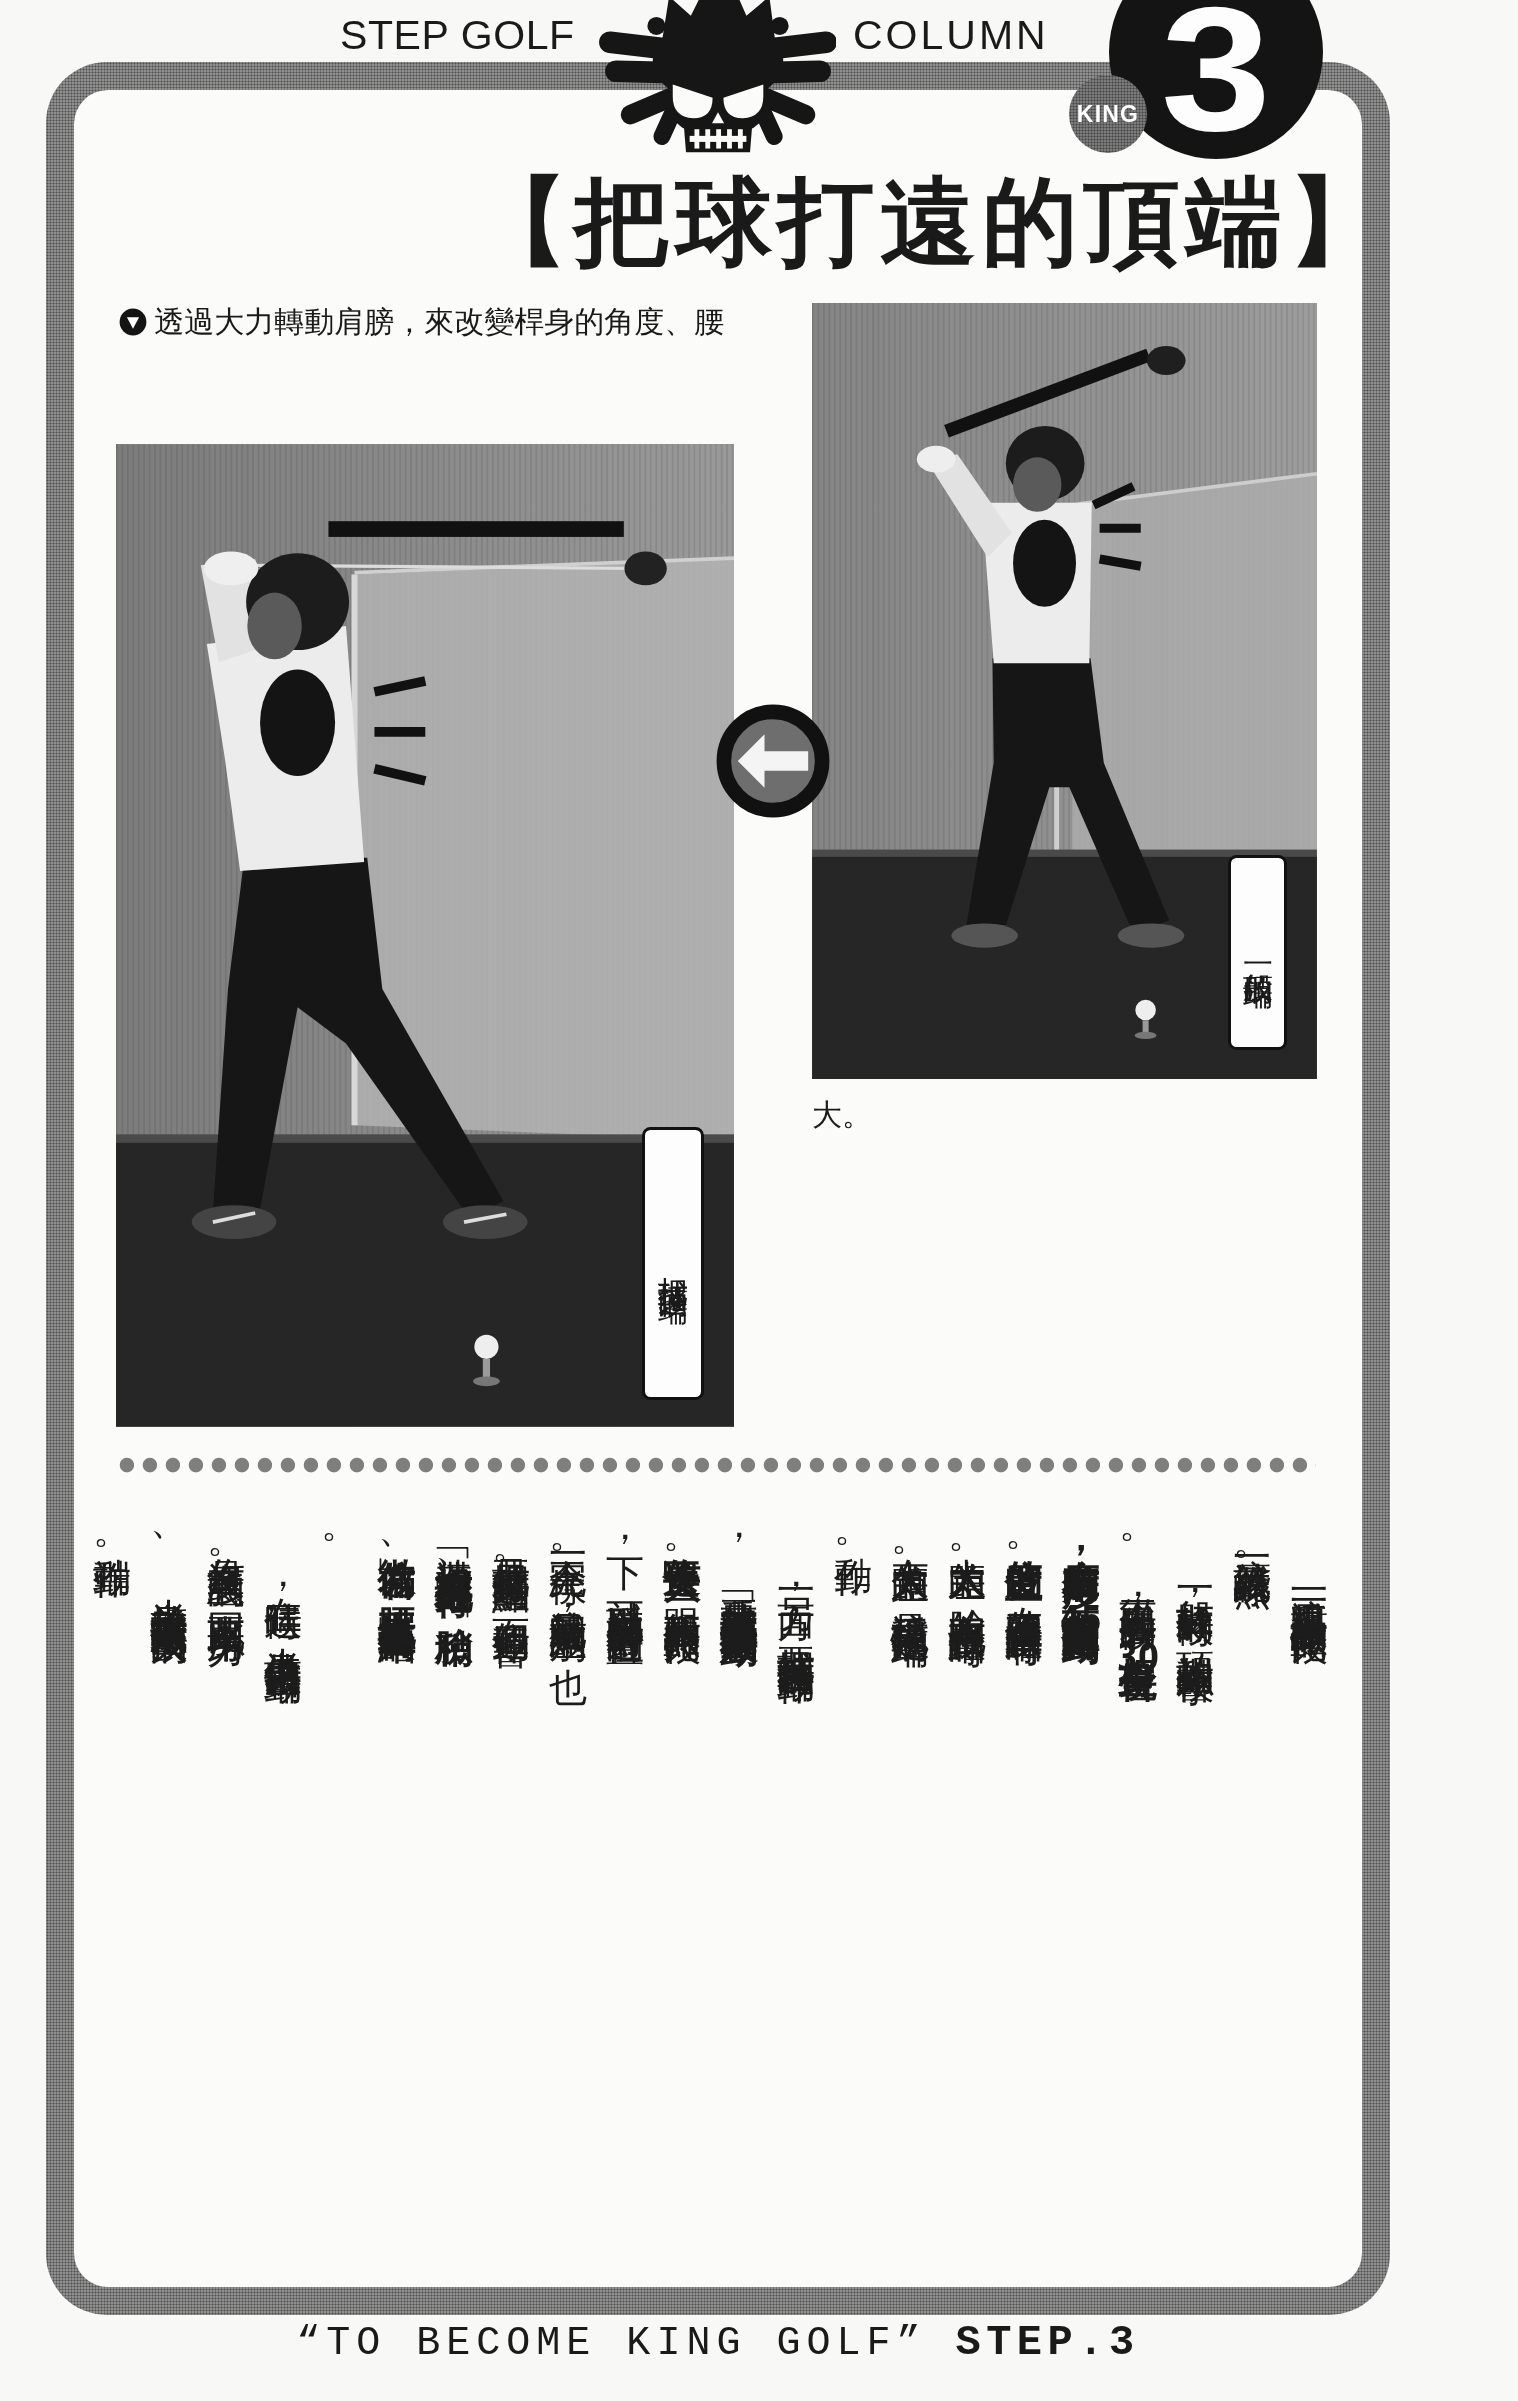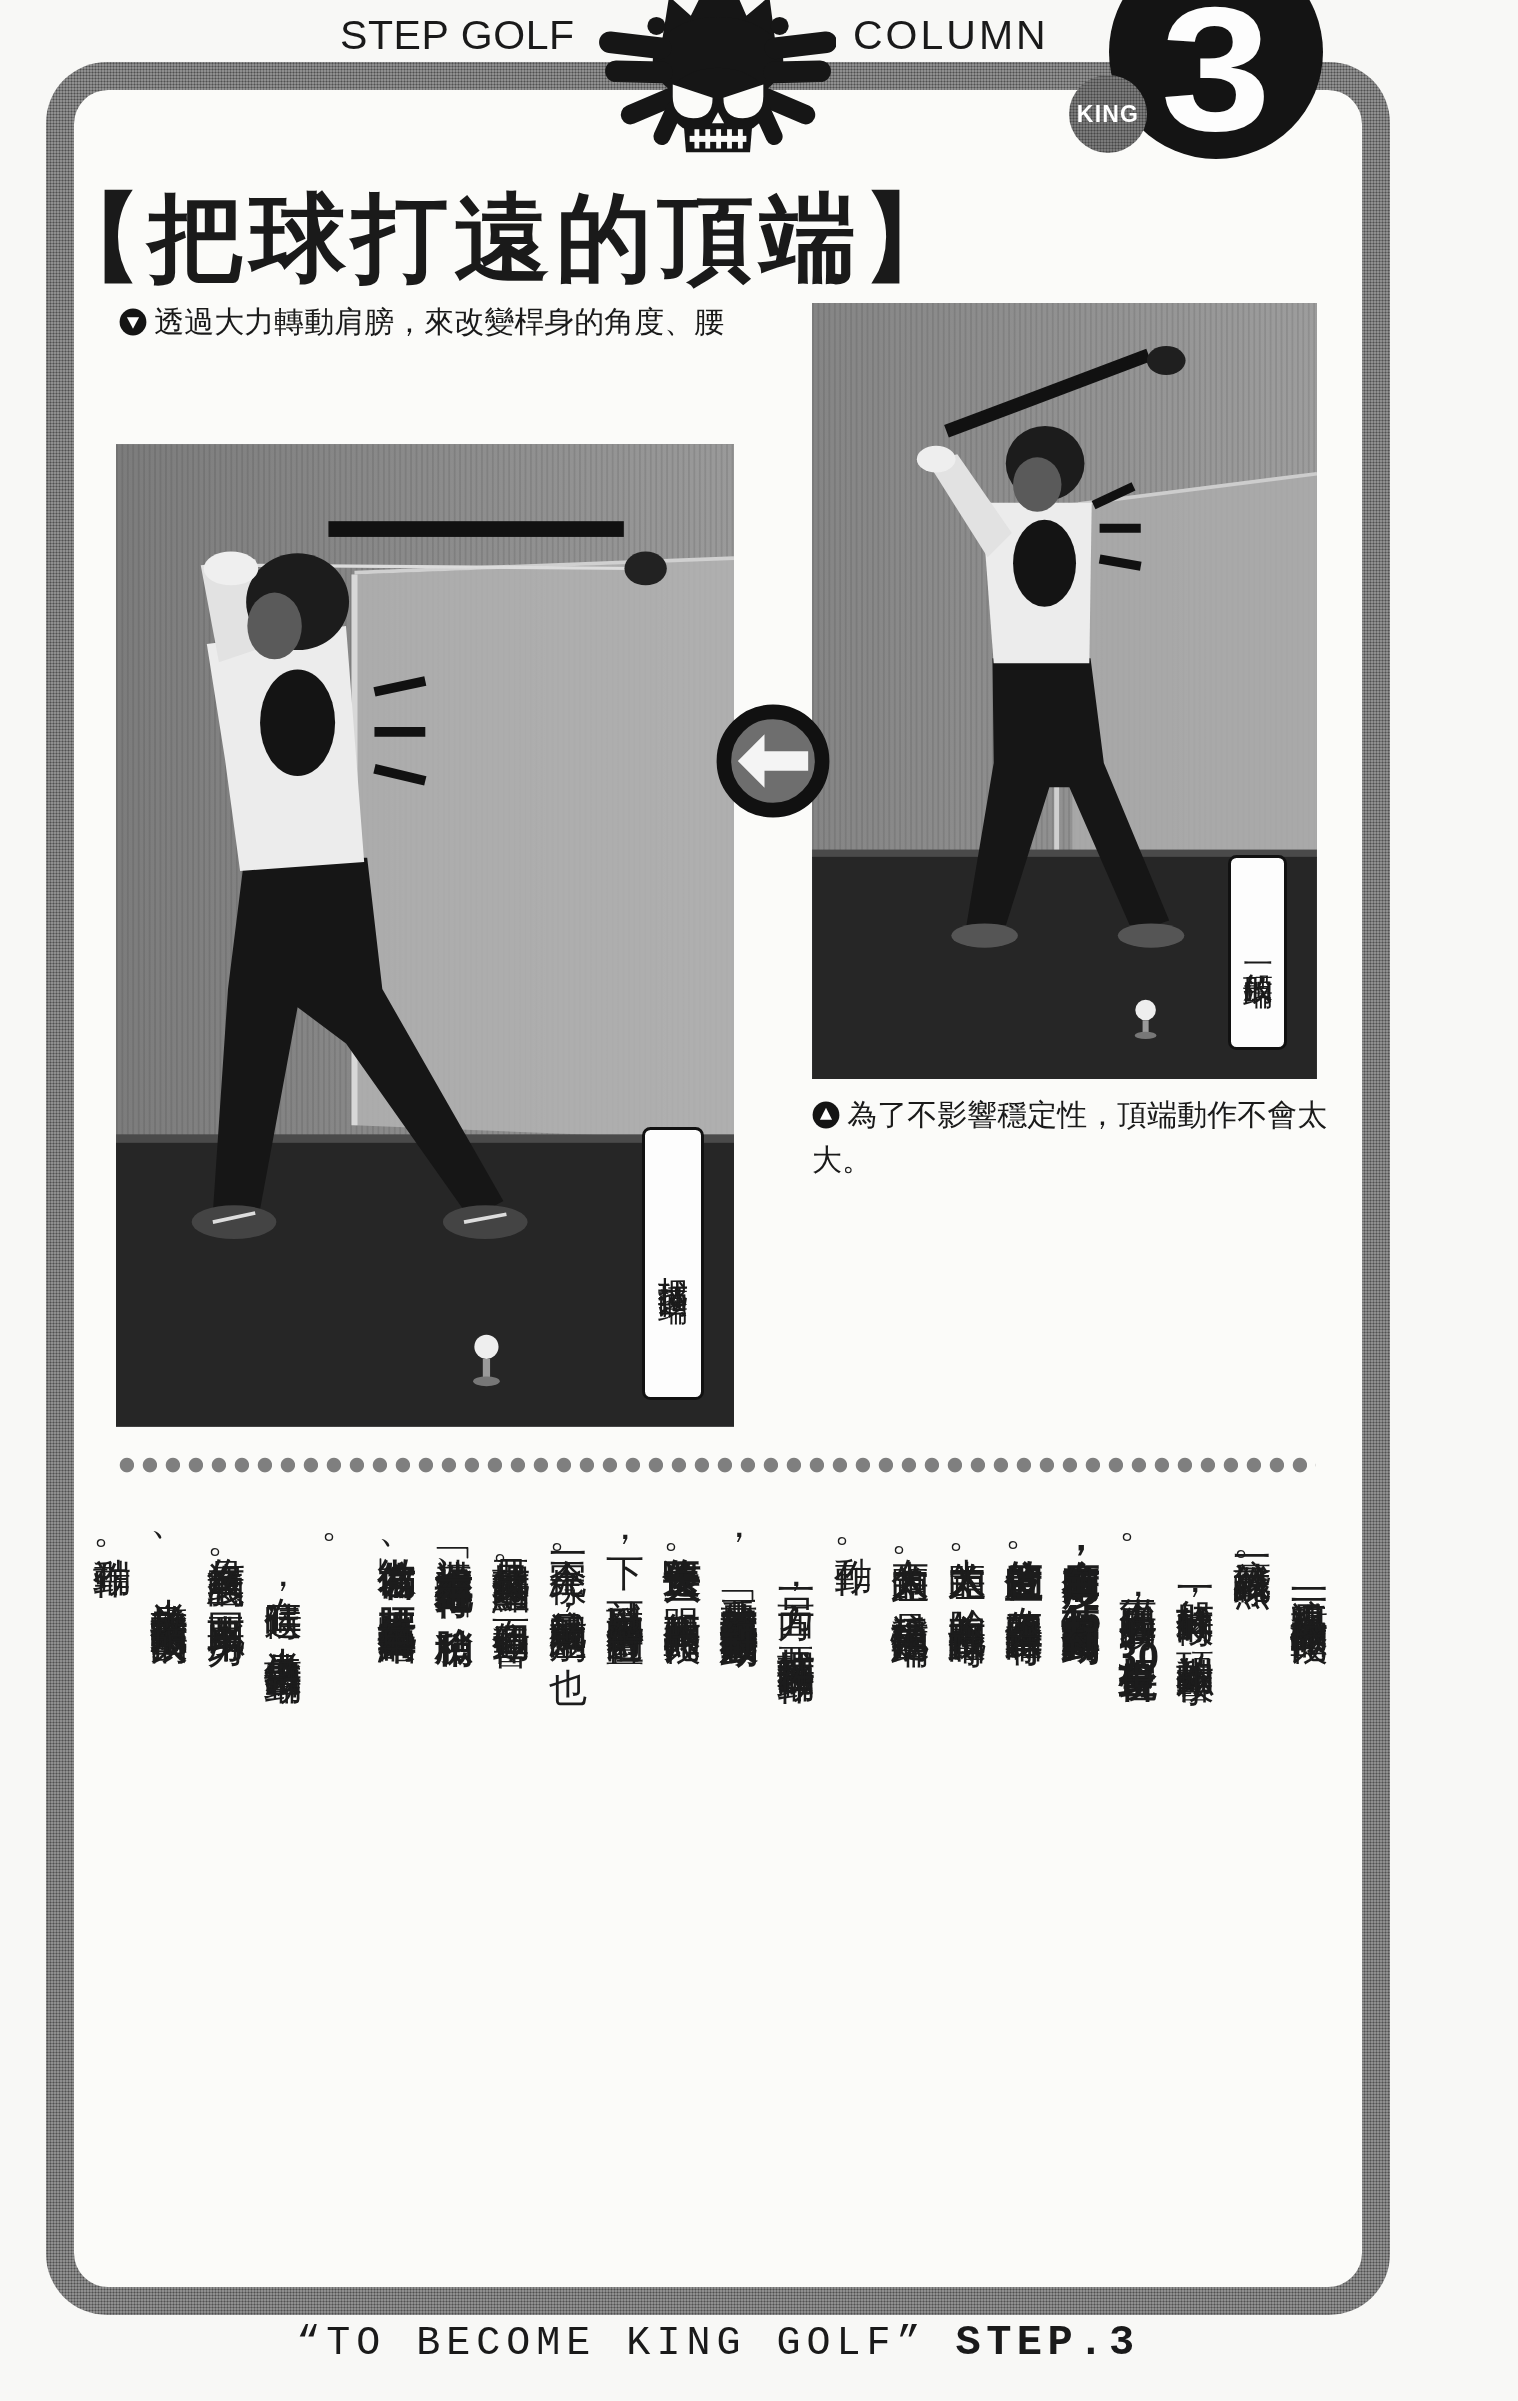--- a/index.html
+++ b/index.html
@@ -45,21 +45,21 @@
     left:1069px; top:75px; width:78px; height:78px; border-radius:50%;
     background-color:#7a7a7a;
     background-image:radial-gradient(circle, rgba(20,20,20,0.5) 0.8px, transparent 1.2px);
     background-size:3px 3px;
     color:#fff; font-family:"Liberation Sans", sans-serif; font-weight:700;
     font-size:23px; line-height:78px; text-align:center; letter-spacing:1.2px; z-index:6;
   }
 
   
   .title {
-    left:46px; width:1344px; top:181px; text-align:left;
+    left:46px; width:1344px; top:165px; text-align:right;
     font-size:96px; line-height:115px; font-weight:900; letter-spacing:6px;
     white-space:nowrap; z-index:3;
   }
 
   
   .caption { font-size:30px; line-height:45px; white-space:nowrap; z-index:3; }
   .cap1 { left:119px; top:299px; }
   .cap2 { left:812px; top:1092px; }
   .cap-icon { display:inline-block; width:28px; height:28px; vertical-align:-3.6px; margin-right:7.3px; }
   .cap-icon svg { display:block; }
@@ -265,28 +265,20 @@
 <div class="abs label-box label-left">把球打遠的頂端</div>
 
 <div class="abs compare-arrow">
   <svg width="114" height="114" viewBox="-94 -94 188 188">
     <circle cx="0" cy="0" r="81" fill="#6e6e6e" stroke="#111" stroke-width="24"></circle>
     <polygon points="-58,0 -14,-44 -14,-16 58,-16 58,16 -14,16 -14,44" fill="#f4f4f4"></polygon>
   </svg>
 </div>
 
 <div class="abs caption cap2">
-  <div>
-    <span class="cap-icon">
-      <svg width="28" height="28" viewBox="0 0 46 46">
-          <circle cx="23" cy="23" r="22" fill="#141414"></circle>
-          <polygon points="23,11 33,31 13,31" fill="#fff"></polygon>
-        </svg>
-    </span><span>為了不影響穩定性，頂端動作不會太</span>
-  </div>
   <div>大。</div>
 </div>
 
 <div class="abs divider"></div>
 
 <div class="abs body-text">
     <div class="col indent"><span>這一點只要跟一般的動作做個比較，</span></div>
     <div class="col"><span>應該就能一目瞭然。</span></div>
     <div class="col indent"><span>一般打球的時候，頂端的動作會較小</span></div>
     <div class="col"><span>。從正面看過去的時候，</span><span class="b">桿身會呈現</span><span class="b tcy">30</span></div>

